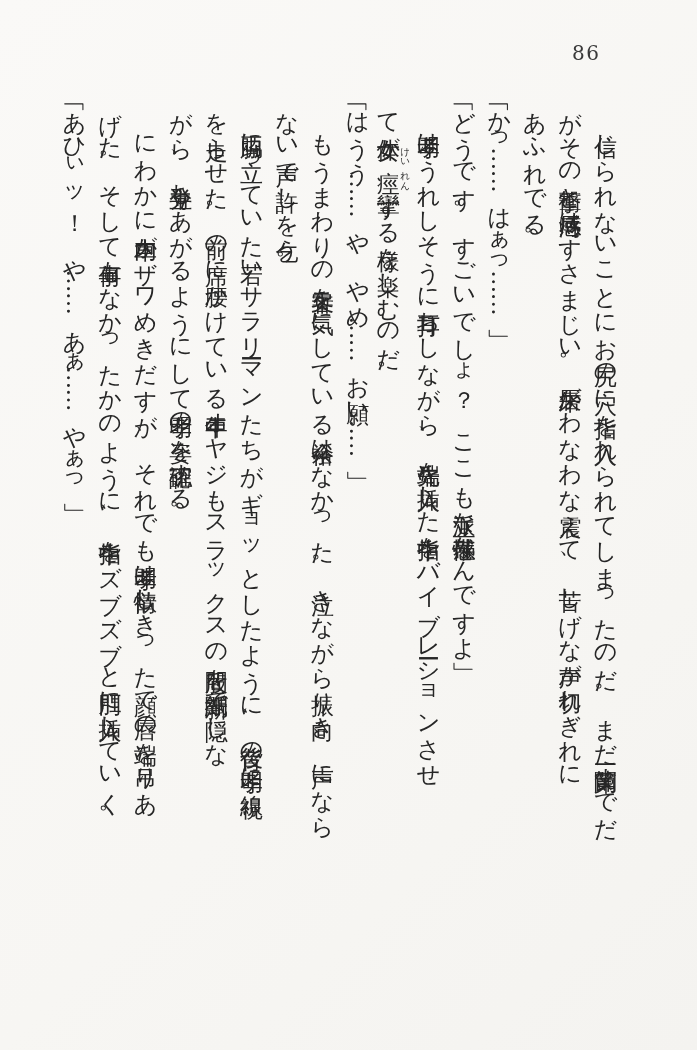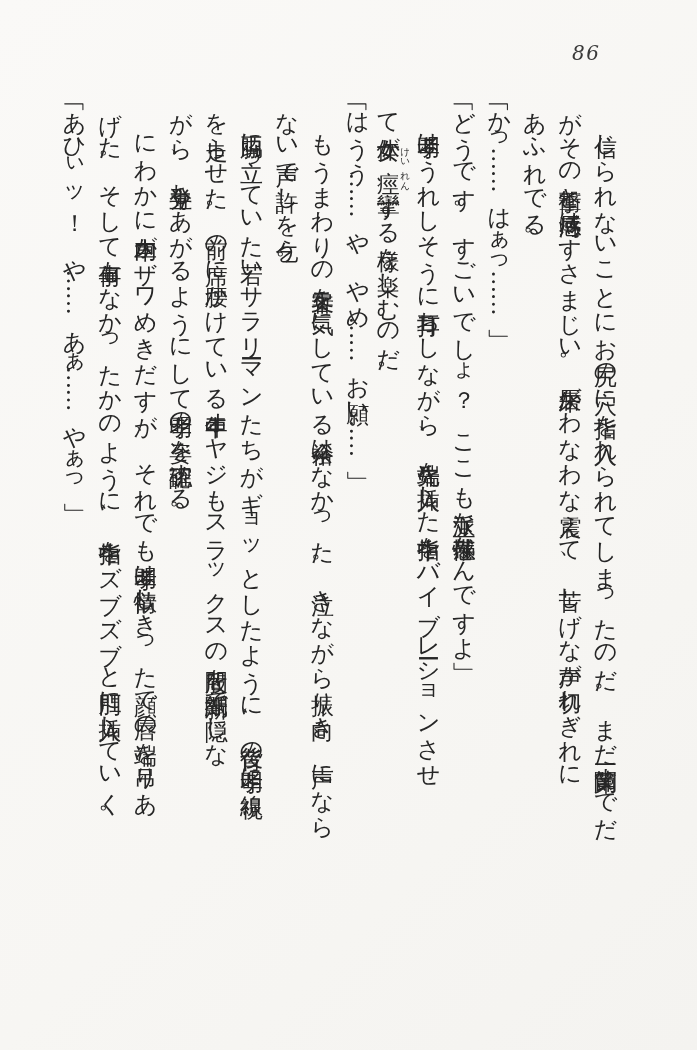--- a/index.html
+++ b/index.html
@@ -14,21 +14,20 @@
     width: 697px;
     height: 1050px;
     background: linear-gradient(135deg, #faf9f7 0%, #f7f6f3 60%, #f4f3f0 100%);
     overflow: hidden;
   }
   .page-number {
     position: absolute;
     top: 41px;
     left: 572px;
     font-size: 20px;
-    font-style: italic;
     letter-spacing: 1.5px;
     color: #3a3a3a;
   }
   .text-block {
     position: absolute;
     top: 96px;
     left: 56px;
     width: 567px;
     height: 862px;
     writing-mode: vertical-rl;

